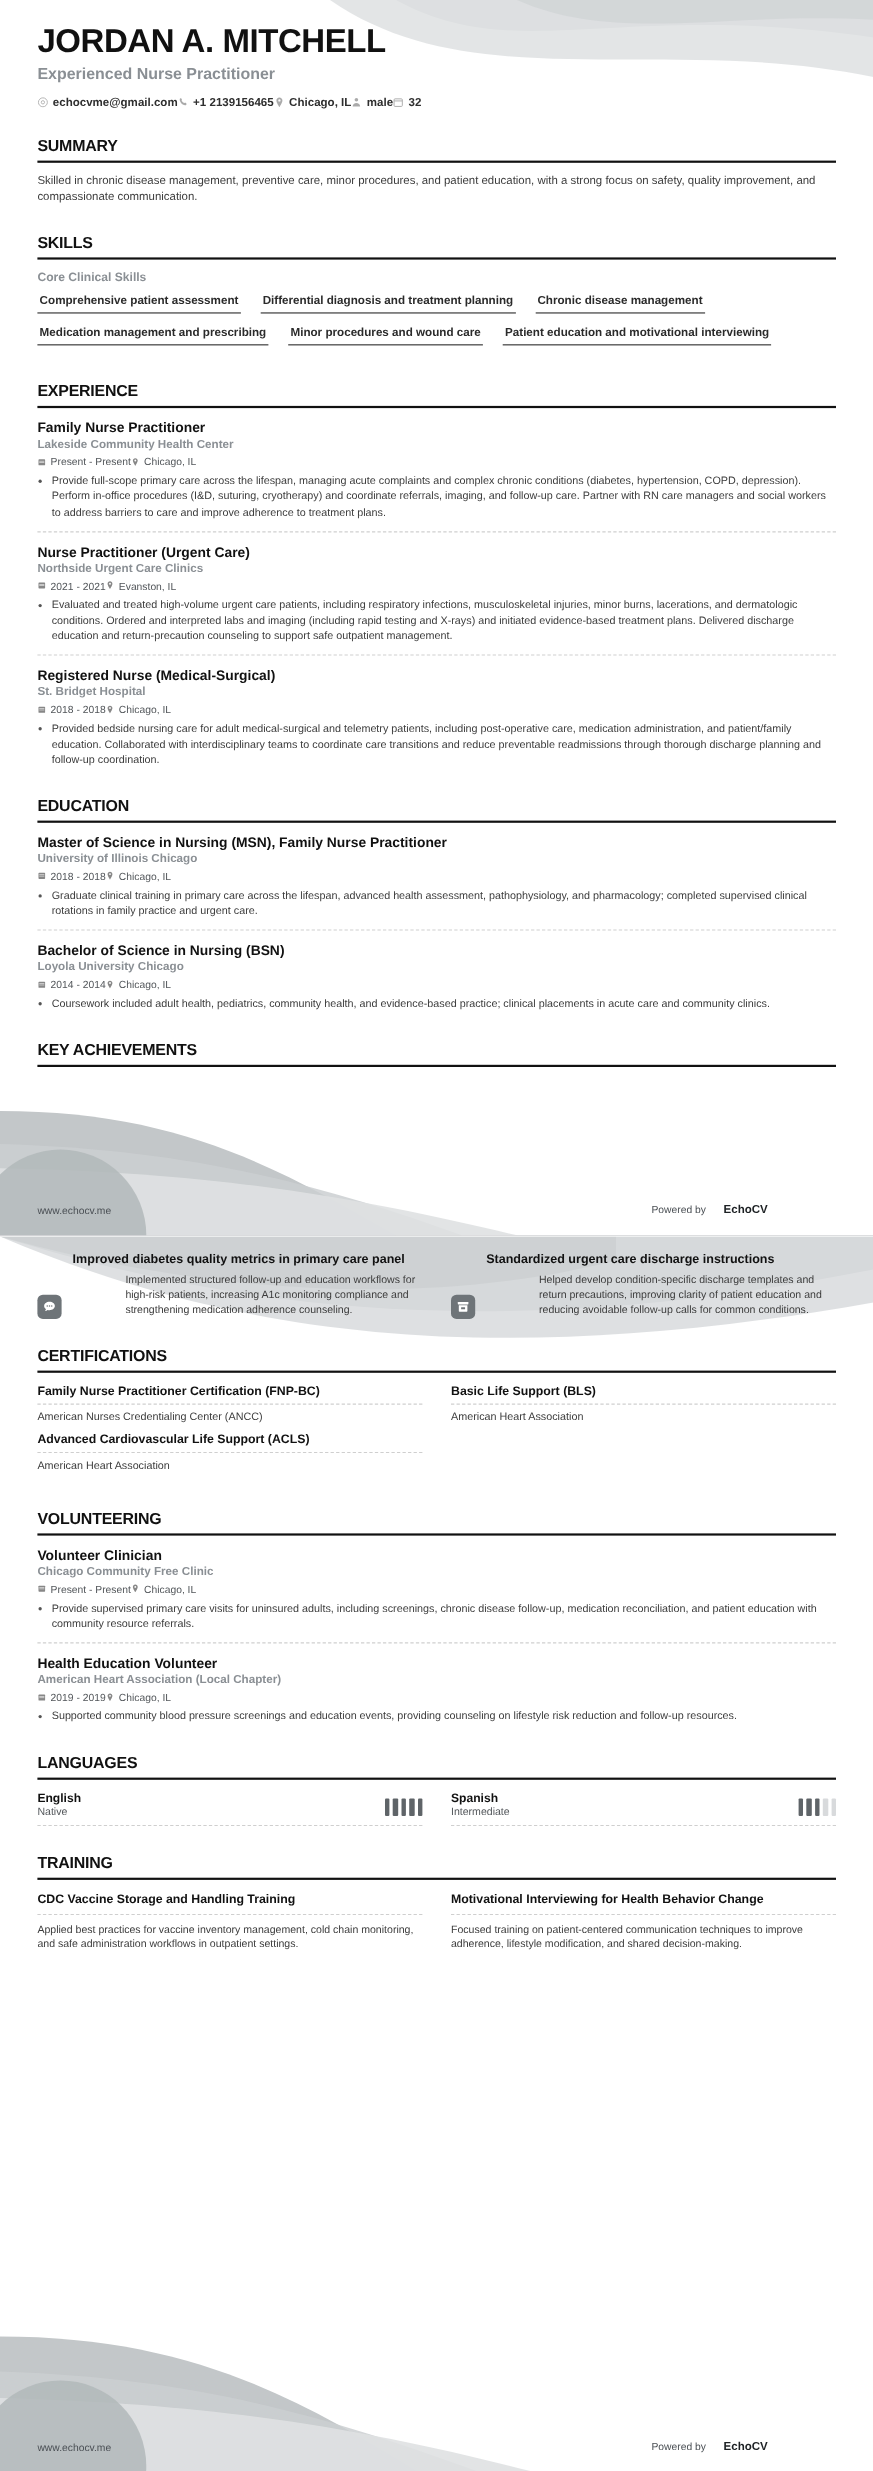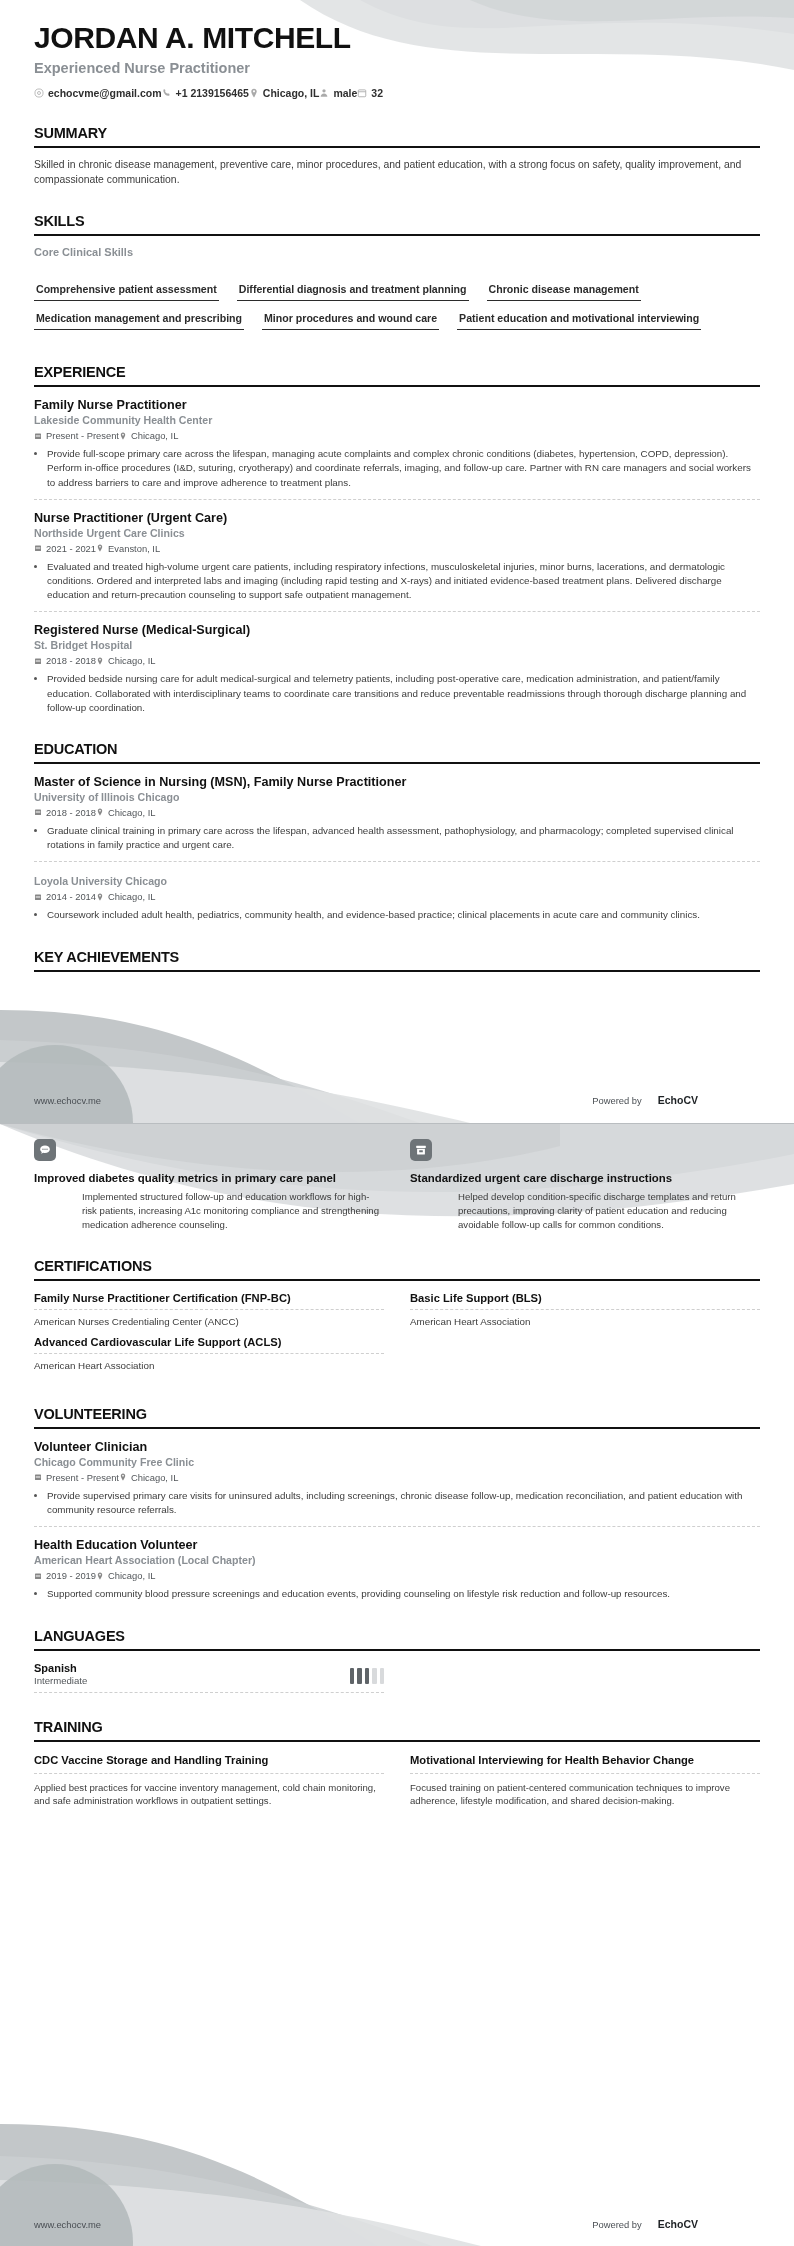--- a/index.html
+++ b/index.html
@@ -78,21 +78,21 @@
     color: #3c3c3c;
     margin-top: 9px;
   }
   .summary-p + .summary-p { margin-top: 4px; }
 
   
   .skill-group-title {
     font-size: 11px;
     font-weight: 700;
     color: #8a8f94;
-    margin: 10px 0 22px;
+    margin: 10px 0 6px;
   }
   .skill-wrap { display: flex; flex-wrap: wrap; gap: 0 18px; }
   .skill-chip {
     font-size: 10.6px;
     font-weight: 700;
     color: #2b2b2b;
     border-bottom: 1.4px solid #2b2b2b;
     padding: 3px 2px 5px 2px;
     margin-bottom: 8px;
     white-space: nowrap;
@@ -134,22 +134,21 @@
   
   .ach-grid {
     display: grid;
     grid-template-columns: 1fr 1fr;
     gap: 6px 26px;
     margin-top: 14px;
   }
   .ach {
     display: flex;
     gap: 10px;
-    align-items: flex-start;
-    flex-direction: column;
+    align-items: flex-end;
   }
   .ach-icon {
     flex: 0 0 auto;
     width: 22px; height: 22px;
     border-radius: 5px;
     background: #6e7478;
     display: flex; align-items: center; justify-content: center;
     margin-top: 1px;
   }
   .ach-icon svg { width: 12px; height: 12px; fill: #ffffff; }
@@ -450,20 +449,21 @@
               </span>
             <span>Chicago, IL</span>
           </span>
         </div>
         <ul class="bullets">
           <li>Graduate clinical training in primary care across the lifespan, advanced health assessment, pathophysiology, and pharmacology; completed supervised clinical rotations in family practice and urgent care.</li>
         </ul>
       </div>
 
       <div class="entry divided">
+        <div class="entry-title">Bachelor of Science in Nursing (BSN)</div>
         <div class="entry-org">Loyola University Chicago</div>
         <div class="entry-meta">
           <span class="meta-item">
             <span class="ic">
                 <svg viewBox="0 0 16 16">
                   <rect x="2" y="3" width="12" height="11" rx="1.2" fill="#555"></rect>
                   <rect x="3.4" y="6" width="9.2" height="1" fill="#fff"></rect>
                   <rect x="3.4" y="8.4" width="9.2" height="1" fill="#fff"></rect>
                 </svg>
               </span>
@@ -624,20 +624,33 @@
         </ul>
       </div>
     </div>
 
     <div class="section">
       <div class="section-title">LANGUAGES</div>
       <div class="section-rule"></div>
       <div class="lang-grid">
         <div class="lang">
           <div>
+            <div class="lang-name">English</div>
+            <div class="lang-level">Native</div>
+          </div>
+          <div class="lang-bars">
+            <span class="bar on"></span>
+            <span class="bar on"></span>
+            <span class="bar on"></span>
+            <span class="bar on"></span>
+            <span class="bar on"></span>
+          </div>
+        </div>
+        <div class="lang">
+          <div>
             <div class="lang-name">Spanish</div>
             <div class="lang-level">Intermediate</div>
           </div>
           <div class="lang-bars">
             <span class="bar on"></span>
             <span class="bar on"></span>
             <span class="bar on"></span>
             <span class="bar"></span>
             <span class="bar"></span>
           </div>

